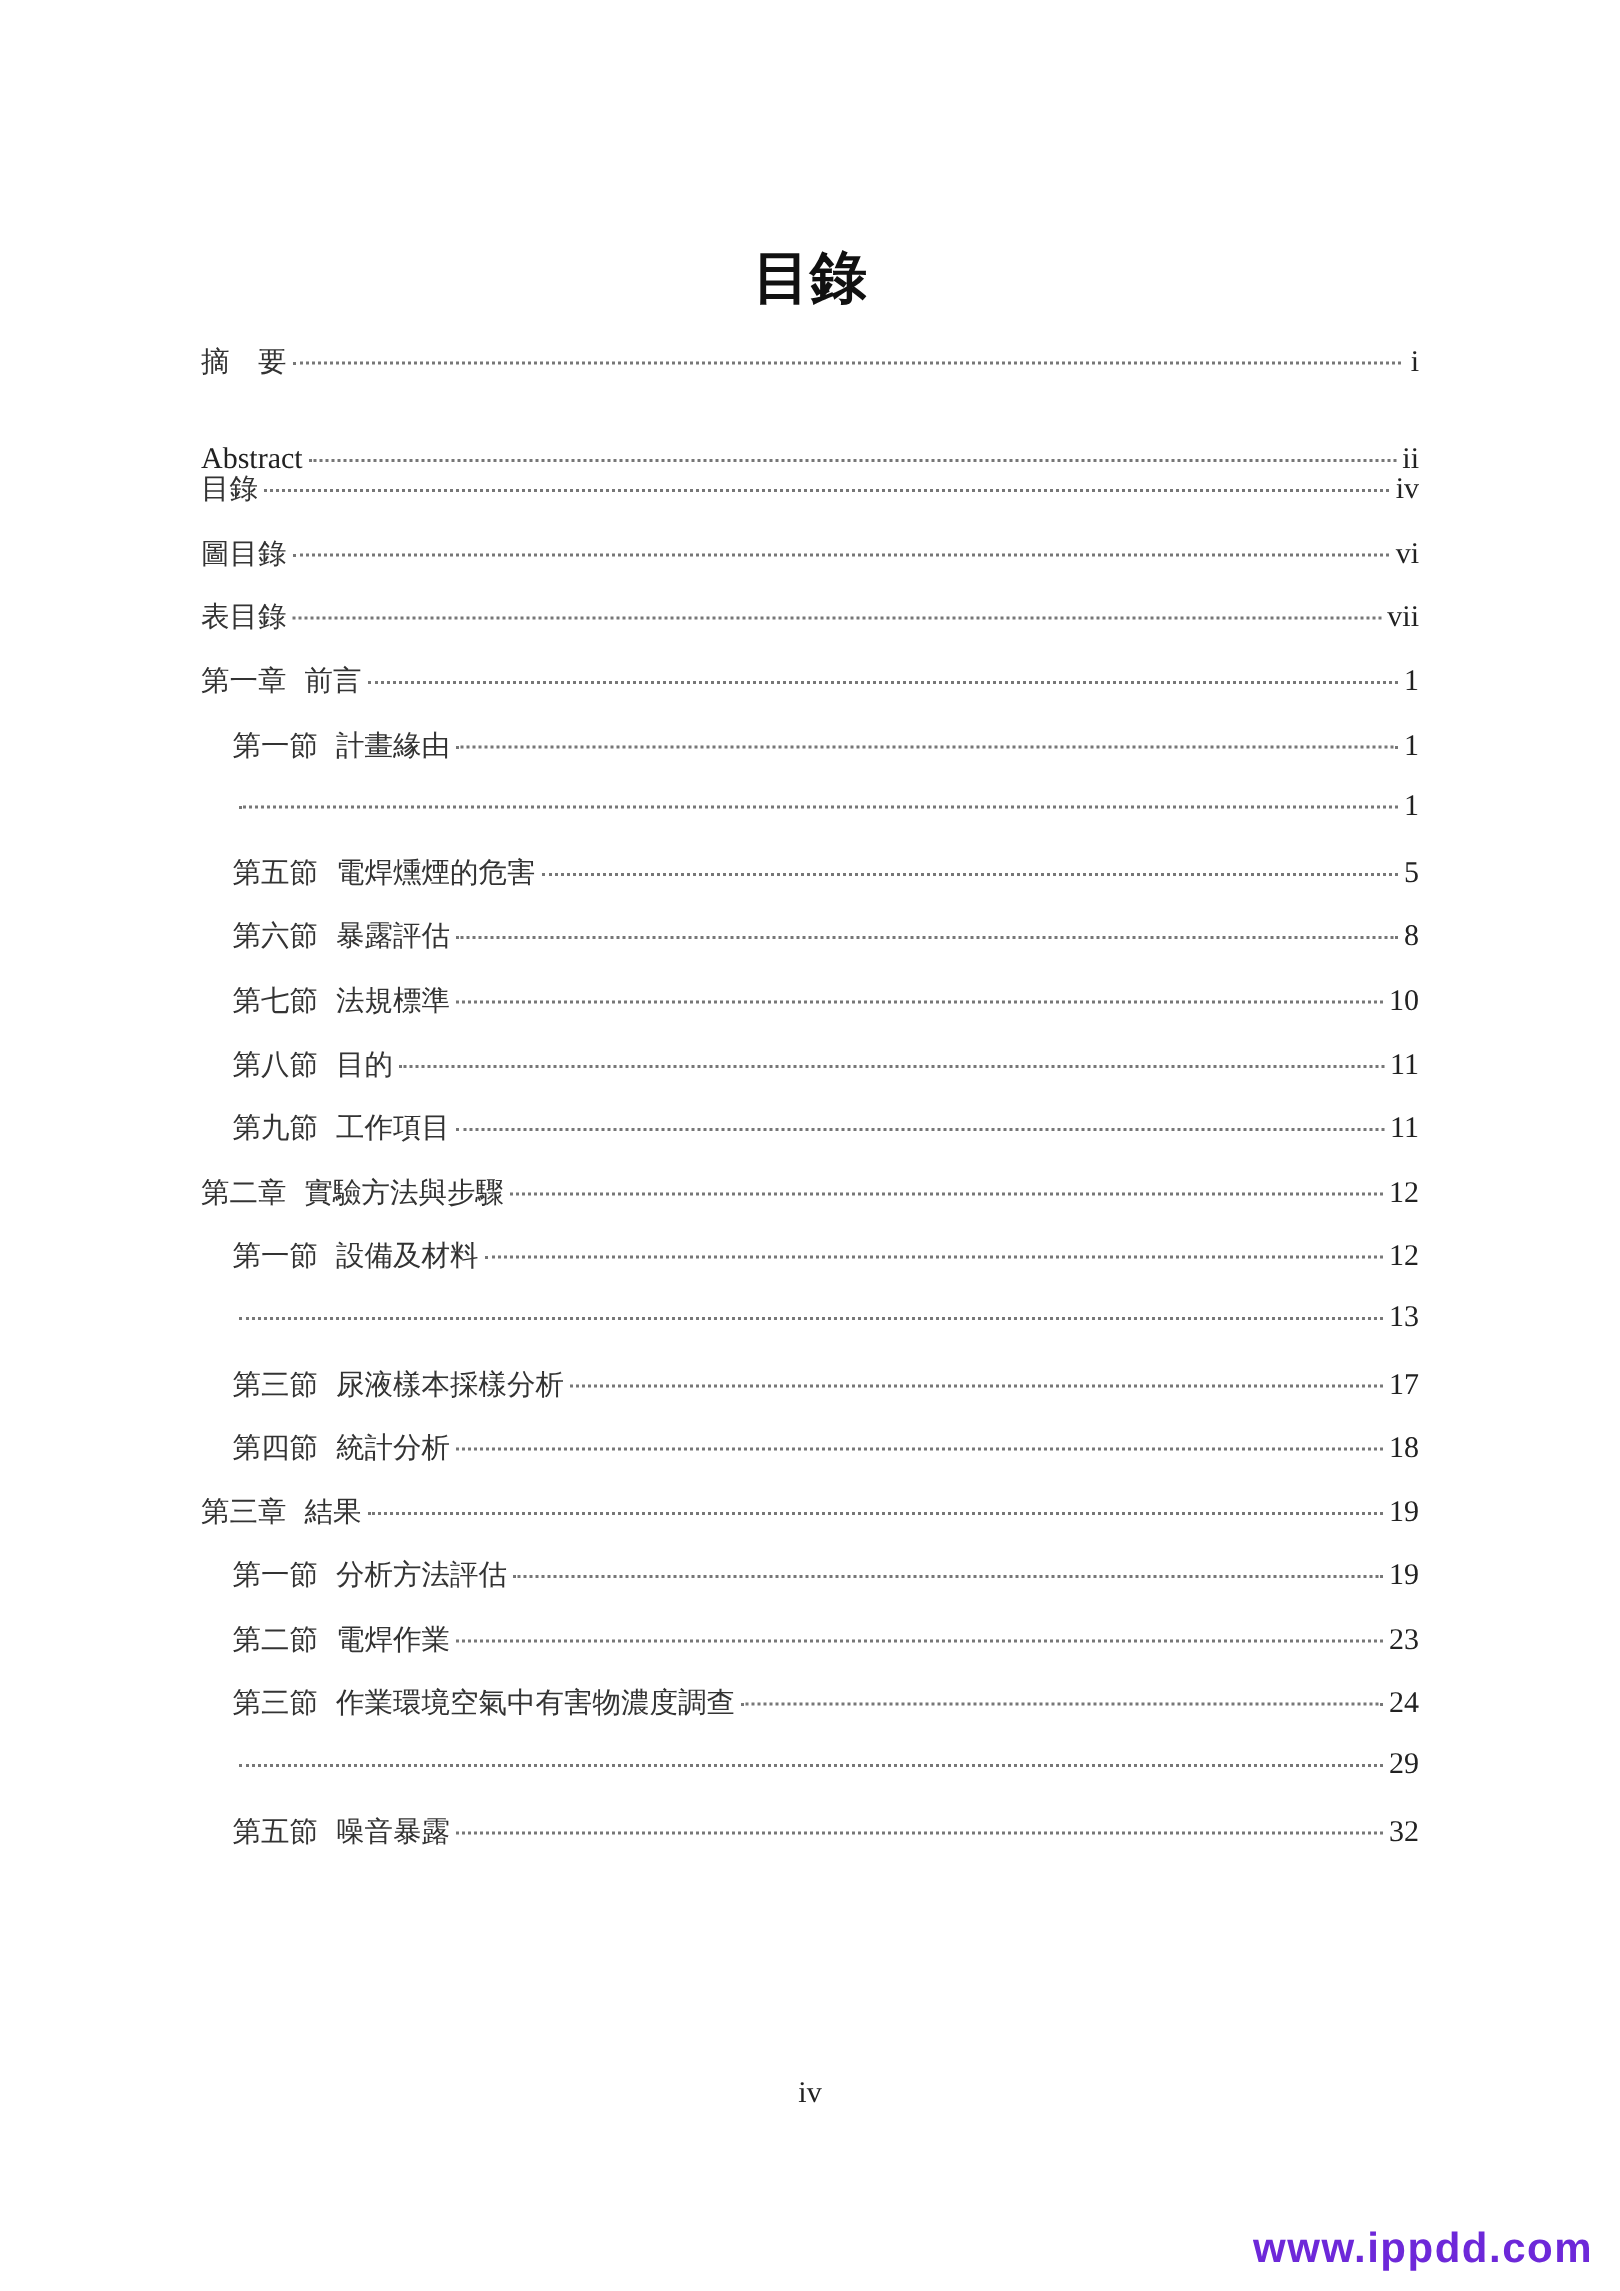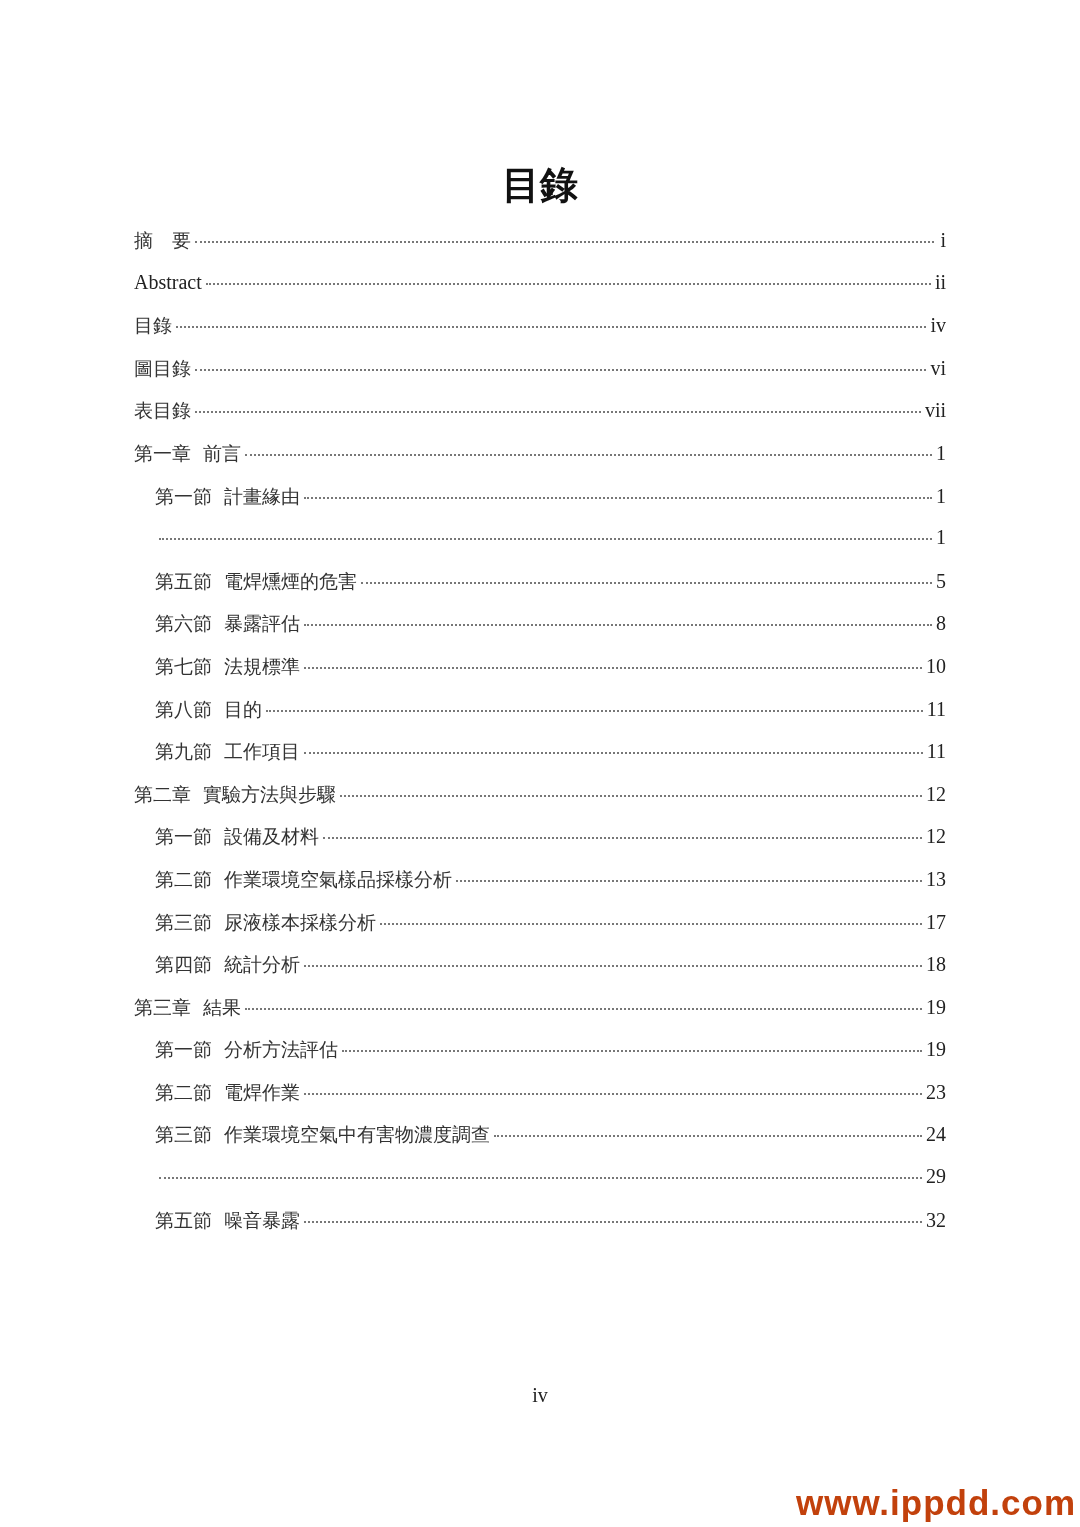--- a/index.html
+++ b/index.html
@@ -10,32 +10,32 @@
   .title {
     position: absolute; top: 160px; left: 0; width: 1080px; text-align: center;
     font-family: "DejaVu Sans", sans-serif; font-size: 38px; font-weight: bold; color: #111;
   }
   .toc { position: absolute; top: 228px; left: 134px; width: 812px; }
   .row {
     display: flex; align-items: baseline; height: 42.6px; font-size: 20px; color: #2a2a2a;
   }
   .row.sec { padding-left: 21px; }
   .label { white-space: pre; font-family: "DejaVu Sans", sans-serif; font-size: 19px; color: #333; text-align: center; }
-  .label.latin { font-family: "Liberation Serif", serif; font-size: 20px; color: #222; }
+  .label.latin { font-family: "Liberation Serif", serif; font-size: 20px; color: #222; margin-top: 24px; }
   .leader {
     flex: 1; margin: 0 4px; border-bottom: 2px dotted #777; height: 1px; position: relative; top: -4px;
   }
   .page { font-family: "Liberation Serif", serif; font-size: 20px; color: #222; min-width: 8px; text-align: right; }
   .footer {
     position: absolute; top: 1384px; left: 0; width: 1080px; text-align: center;
     font-family: "Liberation Serif", serif; font-size: 20px; color: #222;
   }
   .watermark {
-    position: absolute; top: 1483px; right: 4px;
-    font-family: "Liberation Sans", sans-serif; font-weight: bold; font-size: 35px; color: #c2410c; letter-spacing: 1px;
+    position: absolute; top: 1483px; right: 18px;
+    font-family: "Liberation Sans", sans-serif; font-weight: bold; font-size: 28px; color: #6d28d9; letter-spacing: 1px;
   }
 </style>
 </head>
 <body>
 
 <div class="title">目錄</div>
 
 <div class="toc">
   <div class="row">
       <span class="label">摘　要</span>
@@ -105,21 +105,20 @@
       <span class="label">第二章  實驗方法與步驟</span>
       <span class="leader"></span>
       <span class="page">12</span>
     </div>
   <div class="row sec">
       <span class="label">第一節  設備及材料</span>
       <span class="leader"></span>
       <span class="page">12</span>
     </div>
   <div class="row sec">
-      <span class="label">第二節  作業環境空氣樣品採樣分析</span>
       <span class="leader"></span>
       <span class="page">13</span>
     </div>
   <div class="row sec">
       <span class="label">第三節  尿液樣本採樣分析</span>
       <span class="leader"></span>
       <span class="page">17</span>
     </div>
   <div class="row sec">
       <span class="label">第四節  統計分析</span>

